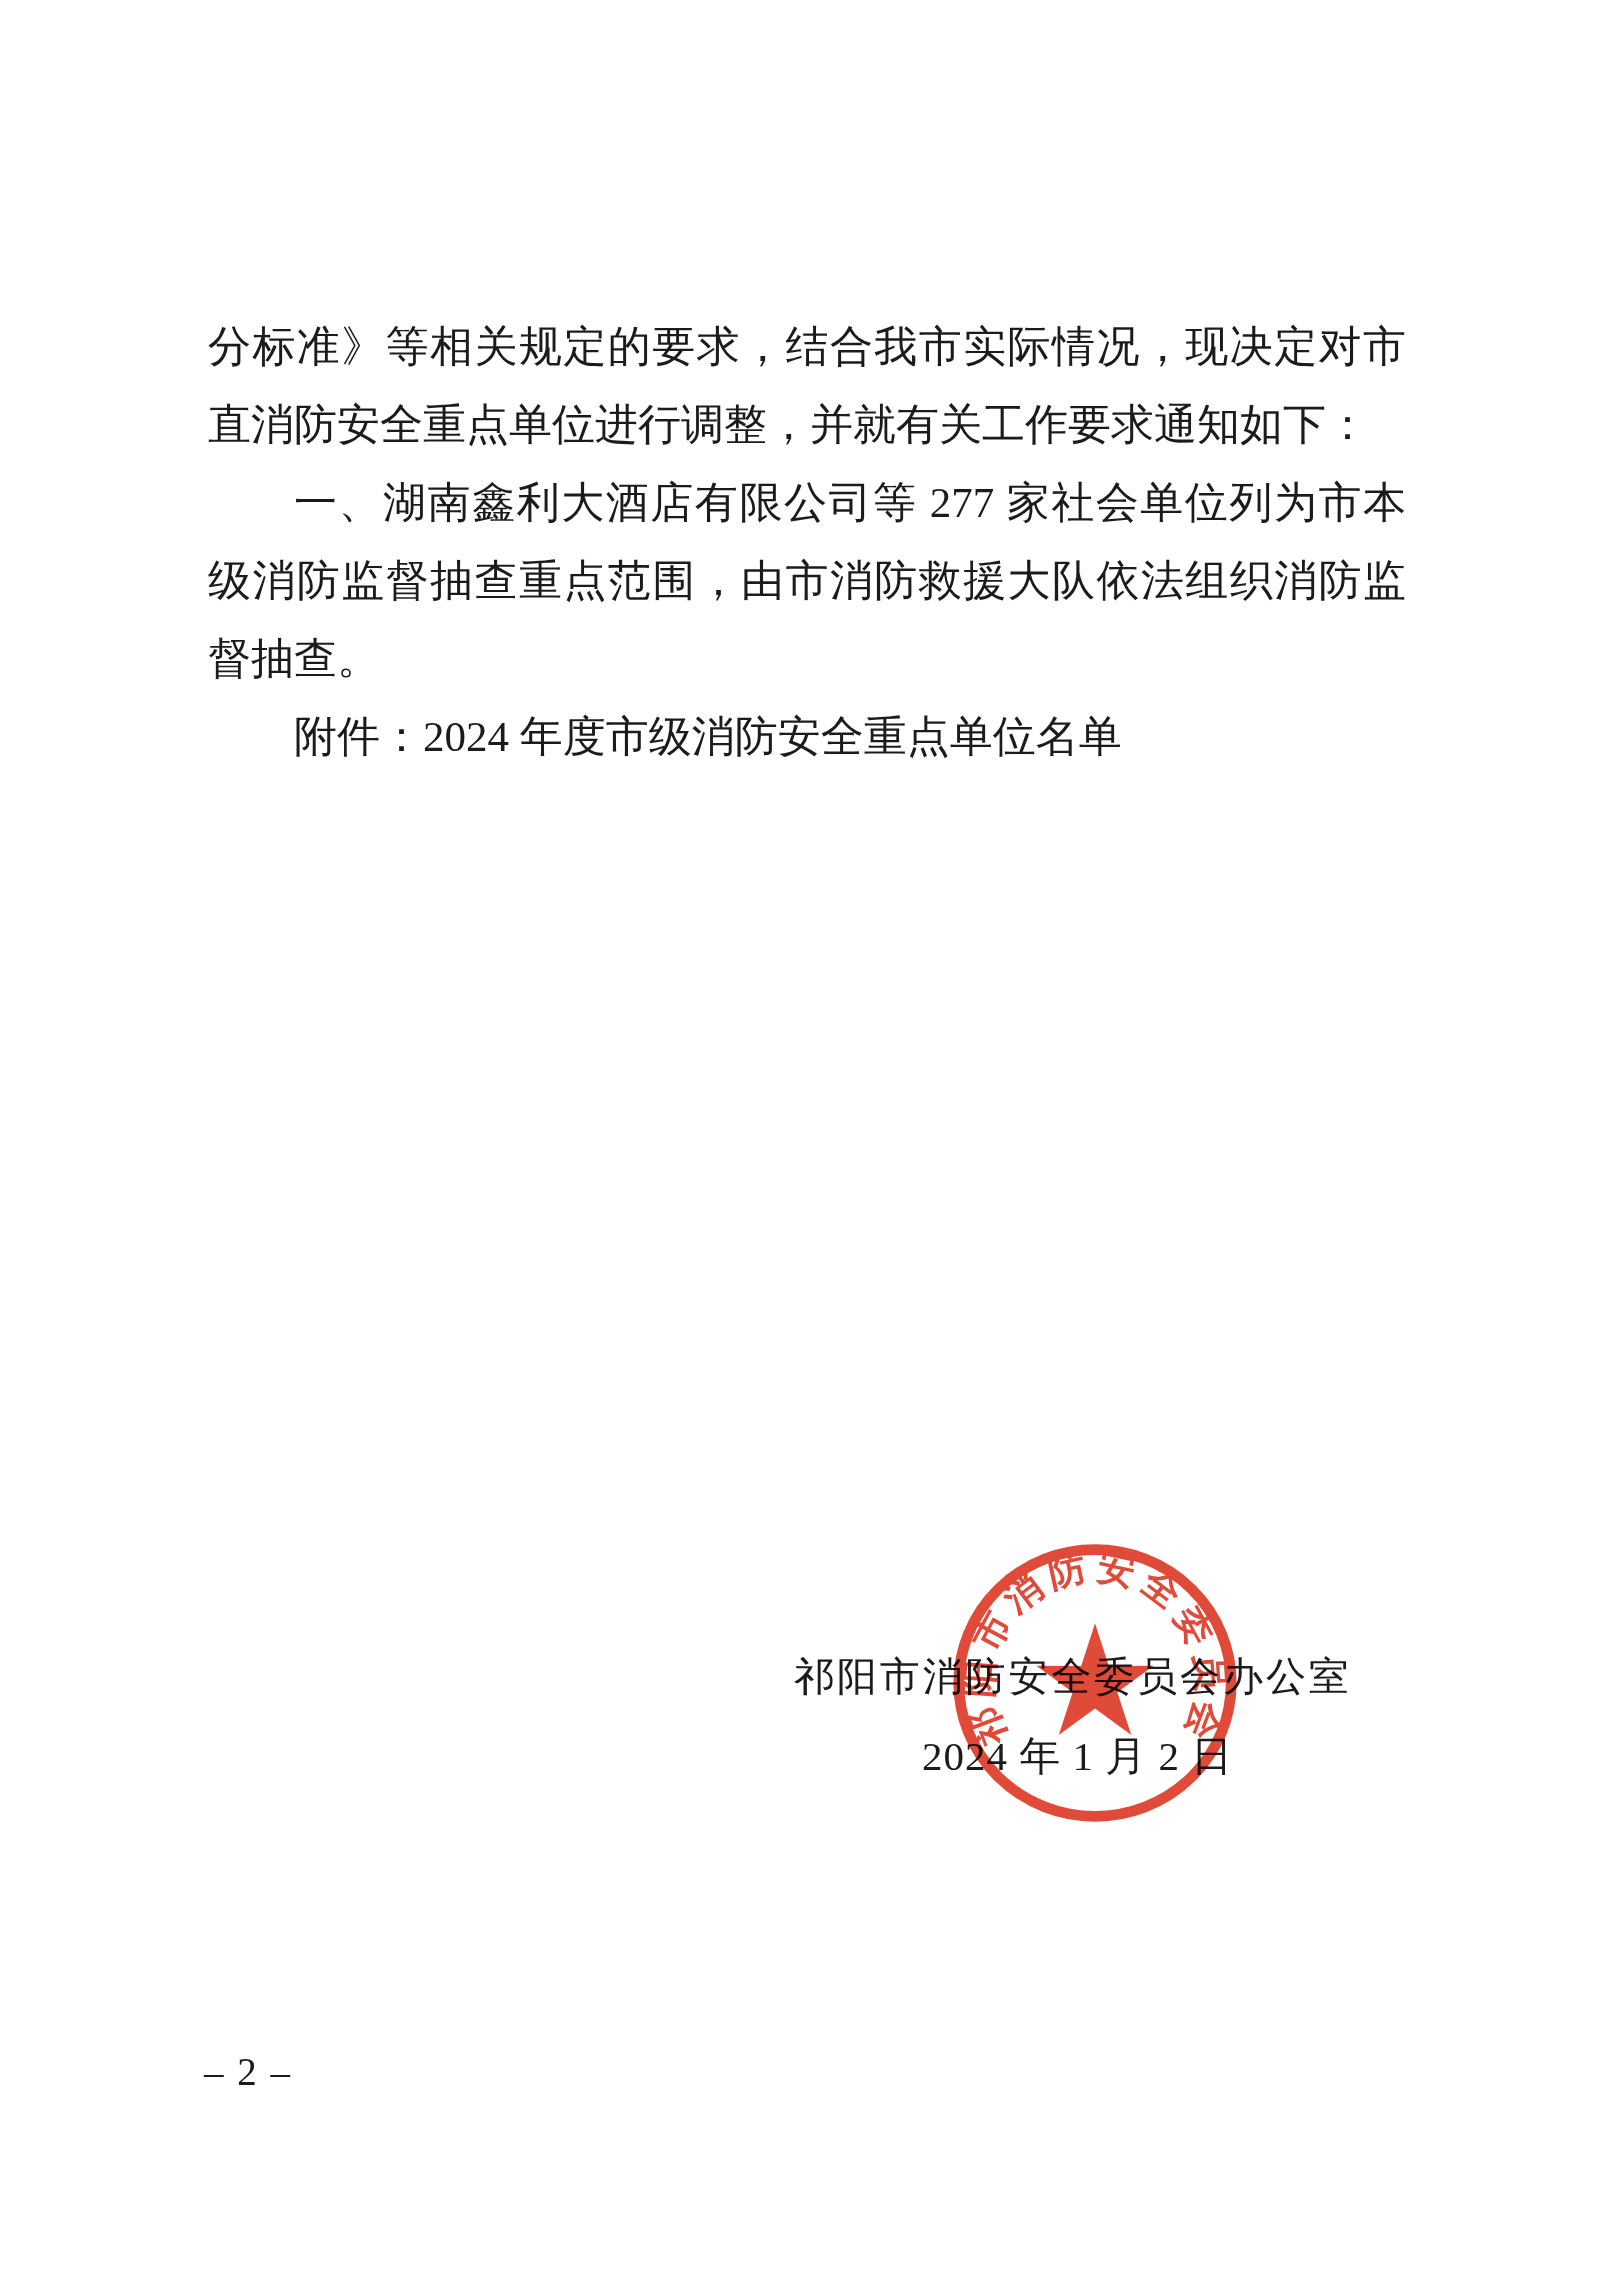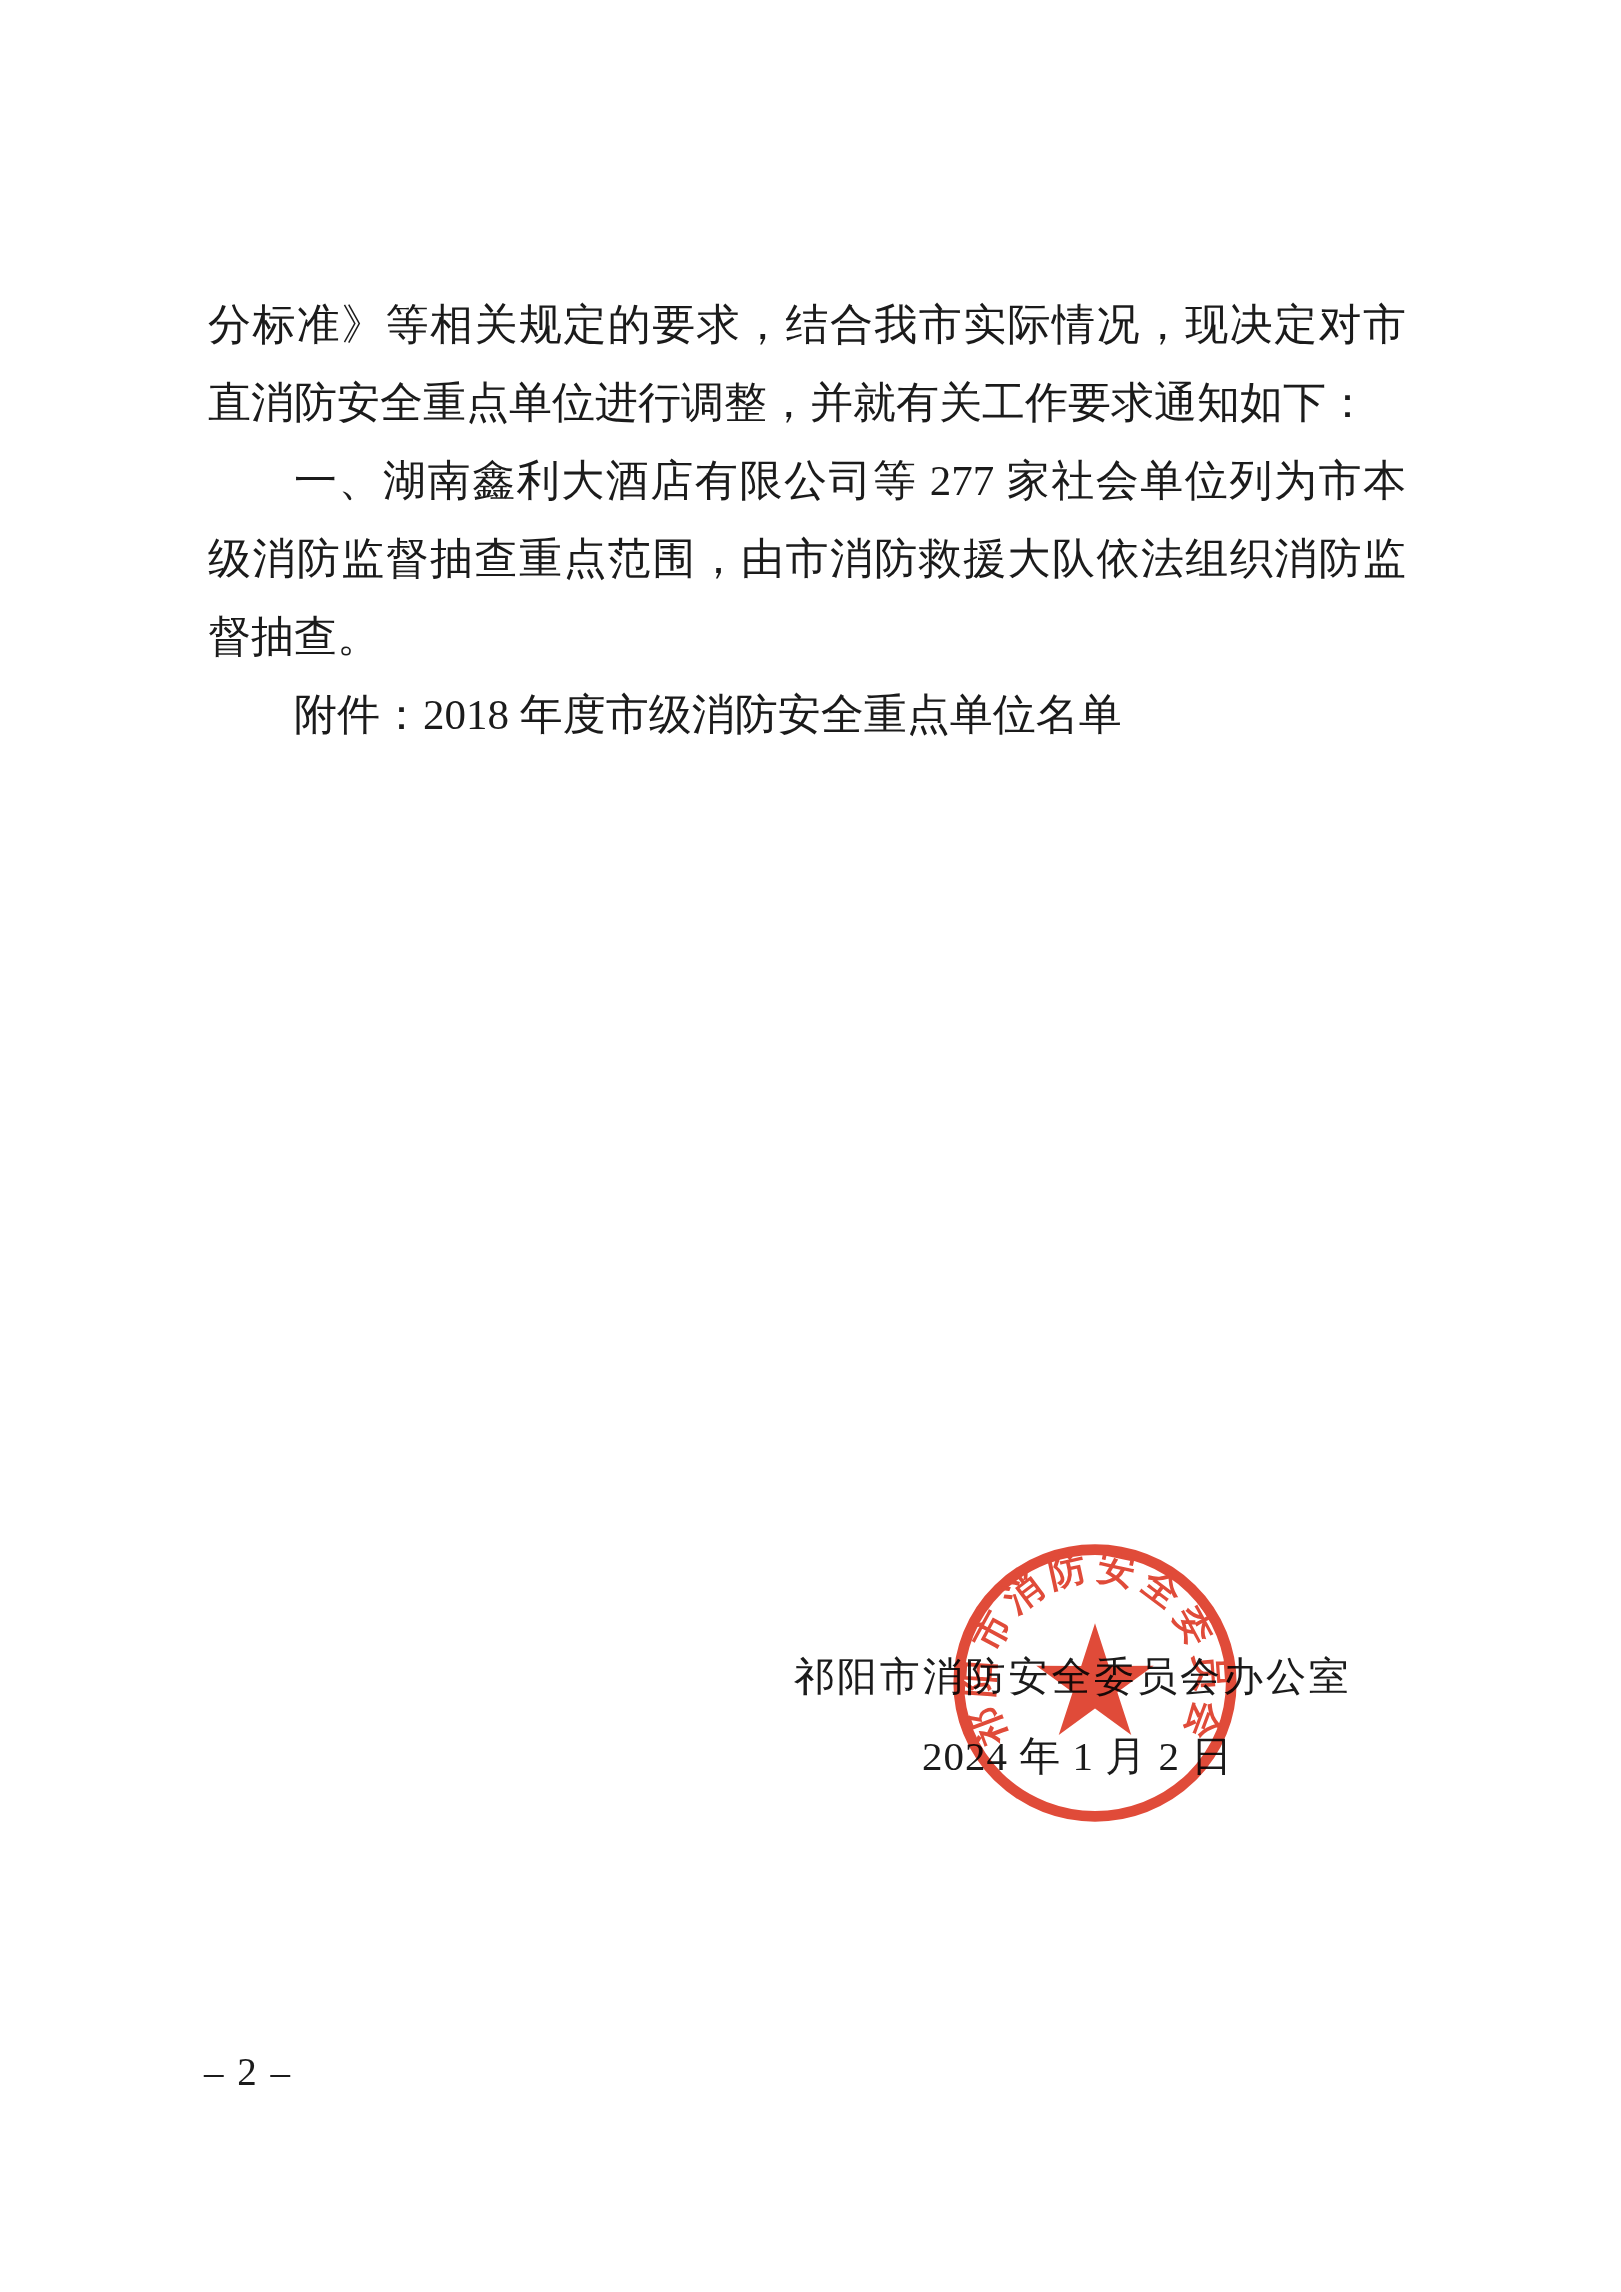--- a/index.html
+++ b/index.html
@@ -12,21 +12,21 @@
     width: 1621px;
     height: 2293px;
     background: #ffffff;
     font-family: "Liberation Serif", "DejaVu Serif", serif;
     color: #1b1b1b;
     overflow: hidden;
   }
   .body-text {
     position: absolute;
     left: 208px;
-    top: 286px;
+    top: 308px;
     width: 1198px;
     font-size: 43px;
     line-height: 78px;
     text-align: justify;
     text-align-last: left;
   }
   .body-text p {
     margin: 0;
     padding: 0;
     text-indent: 0;
@@ -85,21 +85,21 @@
   }
 </style>
 </head>
 <body>
 
 <div class="page">
 
   <div class="body-text">
     <p>分标准》等相关规定的要求，结合我市实际情况，现决定对市直消防安全重点单位进行调整，并就有关工作要求通知如下：</p>
     <p class="indent">一、湖南鑫利大酒店有限公司等 277 家社会单位列为市本级消防监督抽查重点范围，由市消防救援大队依法组织消防监督抽查。</p>
-    <p class="indent attachment">附件：2018 年度市级消防安全重点单位名单</p>
+    <p class="indent attachment">附件：2024 年度市级消防安全重点单位名单</p>
   </div>
 
   <div class="signature">祁阳市消防安全委员会办公室</div>
 
   <div class="dateline">2024 年 1 月 2 日</div>
 
   <div class="seal">
     <svg viewBox="0 0 300 300" color="#de3b28">
       <ellipse cx="150" cy="150" rx="139" ry="136" fill="none" stroke="currentColor" stroke-width="11"></ellipse>
       <polygon fill="currentColor" points="150,89 164.1,132.6 209.9,132.5 172.8,159.4 187,203 150,176 113,203 127.2,159.4 90.1,132.5 135.9,132.6"></polygon>

